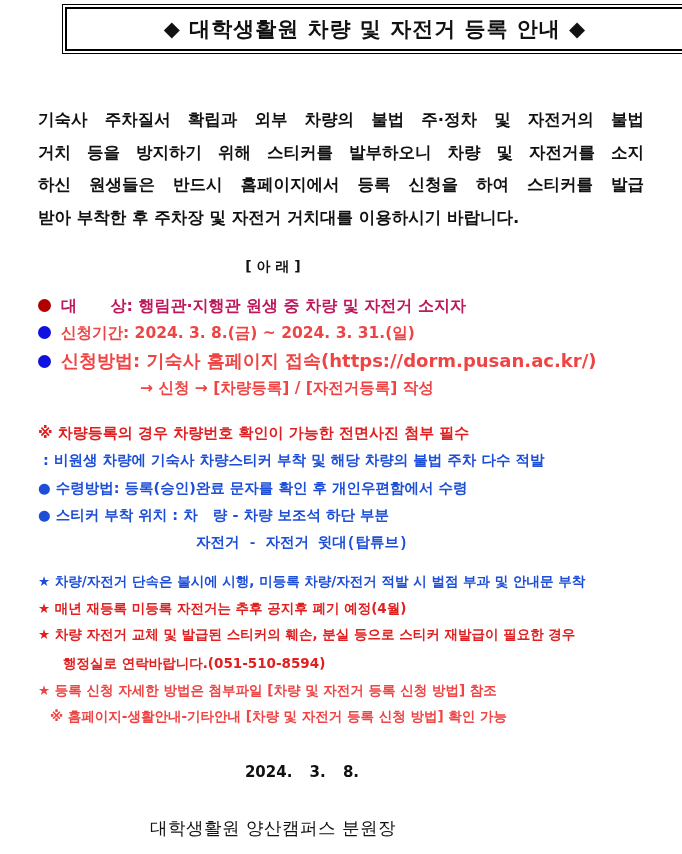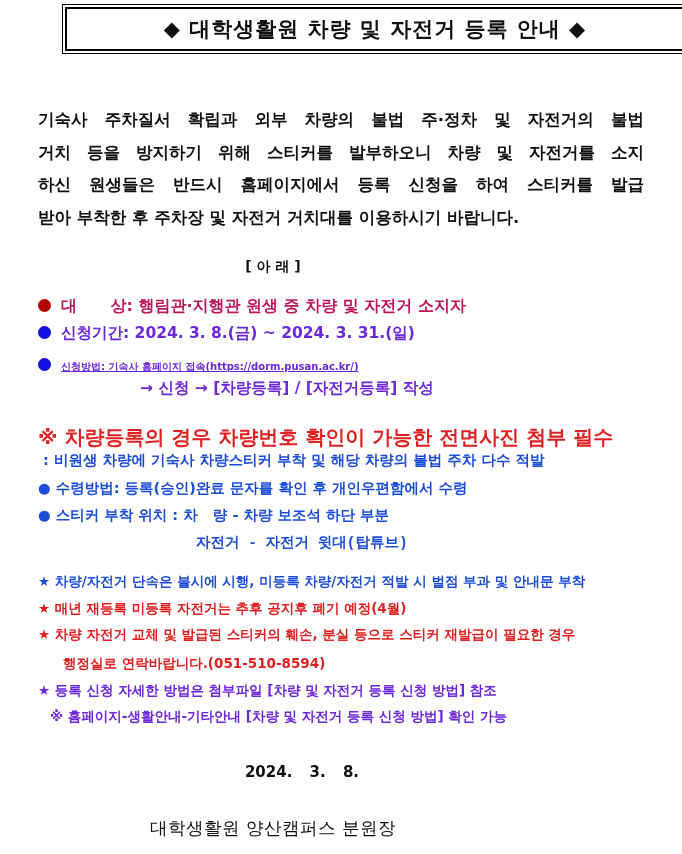--- a/index.html
+++ b/index.html
@@ -13,28 +13,28 @@
   .intro { position:absolute; left:38px; top:104px; width:606px;
            font-size:16.5px; font-weight:bold; line-height:32.5px; text-align:justify;
            text-align-last:justify; }
   .intro .last { text-align-last:left; }
   .sub-heading { position:absolute; left:0; width:546px; top:258px; text-align:center;
                  font-size:14px; font-weight:bold; }
   .line { position:absolute; left:38px; white-space:nowrap; font-weight:bold; }
   .dot { display:inline-block; width:13px; height:13px; border-radius:50%;
          margin-right:10px; vertical-align:-1px; }
   .red-dark { color:#be185d; }
-  .blue { color:#6d28d9; }
+  .blue { color:#ef4444; }
   .red { color:#e02020; }
   .black { color:#1d4ed8; }
   .l1 { top:296px; font-size:16px; }
   .l2 { top:323px; font-size:15.5px; }
-  .l3 { top:358px; font-size:10px;text-decoration:underline; }
+  .l3 { top:349px; font-size:18px; }
   .l4 { top:378px; left:140px; font-size:15.5px; }
-  .l5 { top:424px; font-size:20px; }
+  .l5 { top:424px; font-size:15px; }
   .l6 { top:451px; font-size:14.5px; }
   .l7 { top:479px; font-size:14.5px; }
   .l8 { top:506px; font-size:14.5px; }
   .l9 { top:533px; left:196px; font-size:14.5px;font-family:Liberation Mono, monospace; }
   .s1 { top:573px; font-size:13.5px; }
   .s2 { top:600px; font-size:13.5px; }
   .s3 { top:626px; font-size:13.5px; }
   .s4 { top:655px; left:63px; font-size:13.5px; }
   .s5 { top:682px; font-size:13.5px; }
   .s6 { top:708px; left:50px; font-size:13.5px; }

